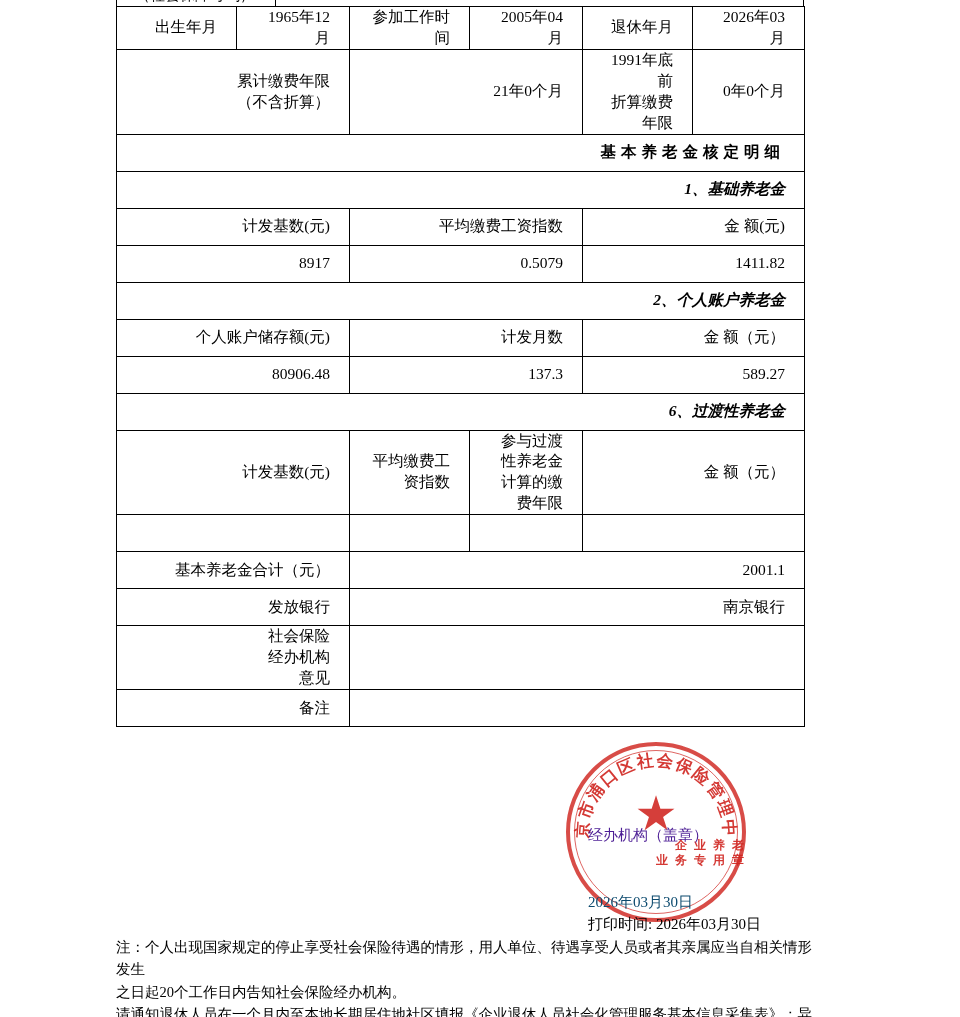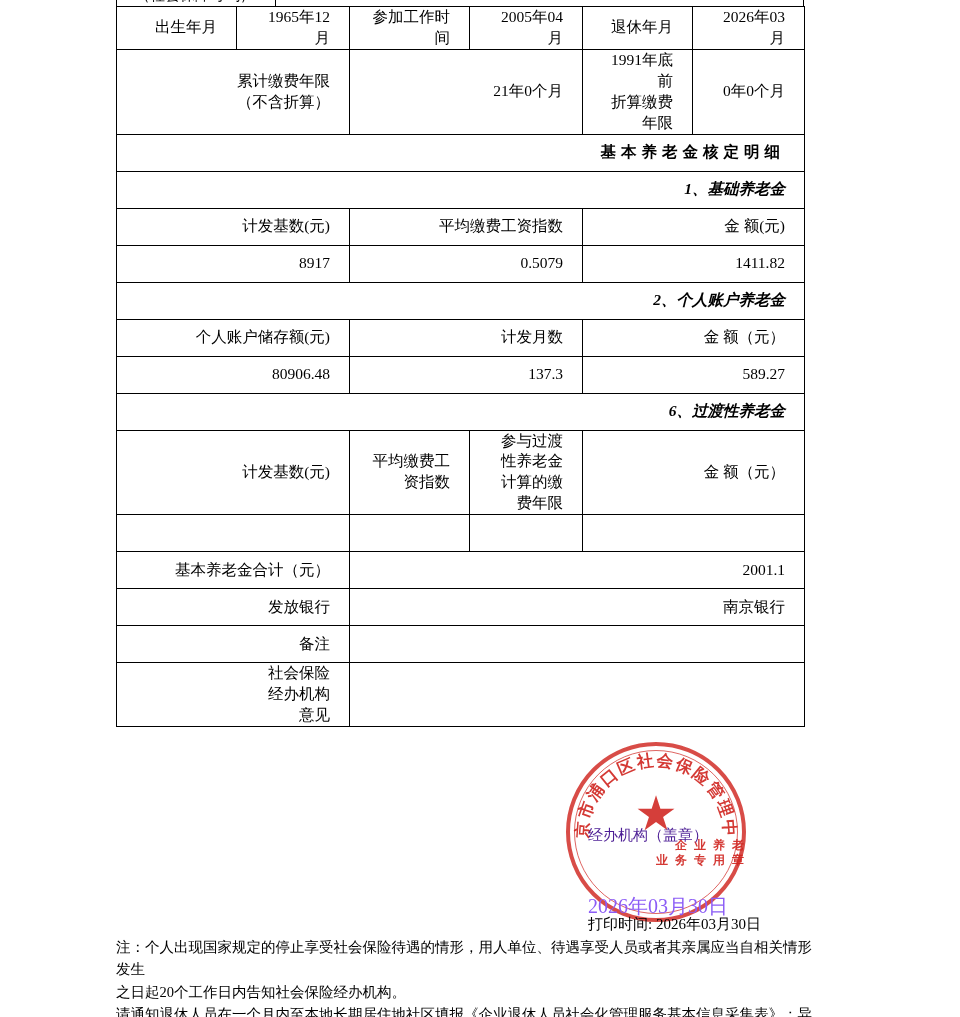--- a/index.html
+++ b/index.html
@@ -139,22 +139,22 @@
     position: absolute;
     left: 588px;
     top: 826px;
     font-size: 15px;
     color: #4c1d95;
   }
   .seal-date {
     position: absolute;
     left: 588px;
     top: 893px;
-    font-size: 20px;
-    color: #8b5cf6;
+    font-size: 15px;
+    color: #0c4a6e;
   }
 
   .print-time {
     position: absolute;
     left: 588px;
     top: 915px;
     font-size: 15px;
   }
 
   .footnotes {
@@ -269,31 +269,31 @@
       <td colspan="2">基本养老金合计（元）</td>
       <td colspan="4">2001.1</td>
     </tr>
 
     <tr>
       <td colspan="2">发放银行</td>
       <td colspan="4">南京银行</td>
     </tr>
 
     <tr>
-      <td colspan="2" class="tall2">备注</td>
-      <td colspan="4" class="tall2"></td>
-    </tr>
-
-    <tr>
       <td colspan="2" class="tall3 twoline">
         <div>社会保险</div>
         <div>经办机构</div>
         <div>意见</div>
       </td>
       <td colspan="4" class="tall3"></td>
+    </tr>
+
+    <tr>
+      <td colspan="2" class="tall2">备注</td>
+      <td colspan="4" class="tall2"></td>
     </tr>
   </tbody>
     </table>
 
   <div class="seal">
     <div class="ring"></div>
     <div class="ring2"></div>
     <svg class="arc" viewBox="0 0 180 180">
       <defs>
         <path id="arcpath" d="M 22,92 A 68,68 0 0 1 158,92"></path>

